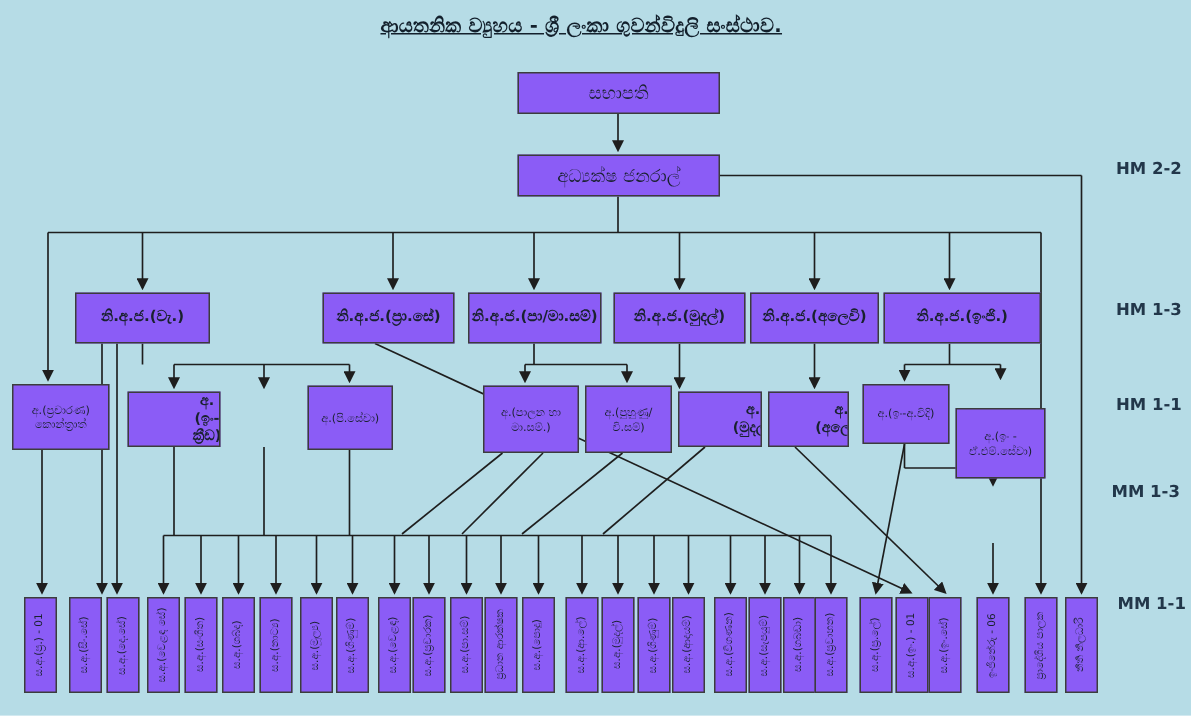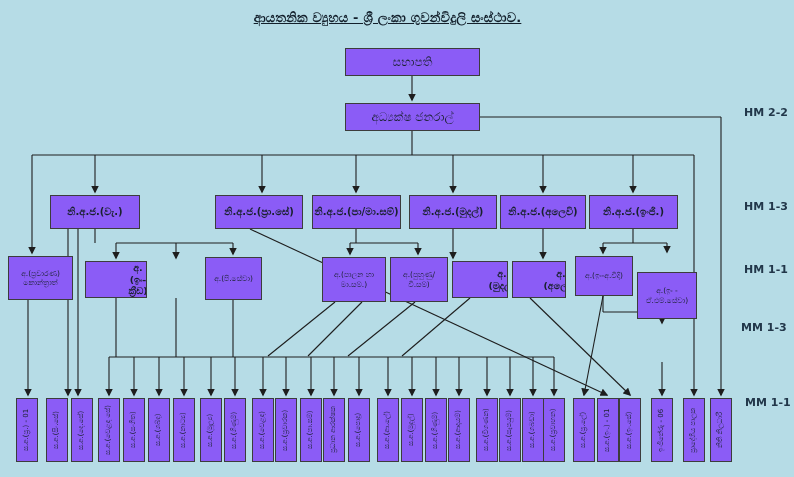--- a/index.html
+++ b/index.html
@@ -139,21 +139,21 @@
   </svg>
 
   <div class="box lvl1" style="left:345px;top:48px;width:135px;height:28px;">සභාපති</div>
   <div class="box lvl2" style="left:345px;top:103px;width:135px;height:28px;">අධ්‍යක්ෂ ජනරාල්</div>
 
   <div class="box lvl3" style="left:50px;top:195px;width:90px;height:34px;">නි.අ.ජ.(වැ.)</div>
   <div class="box lvl3" style="left:215px;top:195px;width:88px;height:34px;">නි.අ.ජ.(ප්‍රා.සේ)</div>
   <div class="box lvl3" style="left:312px;top:195px;width:89px;height:34px;">නි.අ.ජ.(පා/මා.සම්)</div>
   <div class="box lvl3" style="left:409px;top:195px;width:88px;height:34px;">නි.අ.ජ.(මුදල්)</div>
   <div class="box lvl3" style="left:500px;top:195px;width:86px;height:34px;">නි.අ.ජ.(අලෙවි)</div>
-  <div class="box lvl3" style="left:589px;top:195px;width:89px;height:34px;">නි.අ.ජ.(ඉංජි.)</div>
+  <div class="box lvl3" style="left:589px;top:195px;width:105px;height:34px;">නි.අ.ජ.(ඉංජි.)</div>
 
   <div class="box dsm" style="left:8px;top:256px;width:65px;height:44px;">අ.(ප්‍රචාරණ) කොන්ත්‍රාත්</div>
   <div class="box dbd" style="left:85px;top:261px;width:62px;height:37px;">අ.(ඉං-ක්‍රීඩ)</div>
   <div class="box dsm" style="left:205px;top:257px;width:57px;height:43px;">අ.(පි.සේවා)</div>
   <div class="box dsm" style="left:322px;top:257px;width:64px;height:45px;">අ.(පාලන හා මා.සම්.)</div>
   <div class="box dsm" style="left:390px;top:257px;width:58px;height:45px;">අ.(පුහුණු/ වි.සම්)</div>
   <div class="box dbd" style="left:452px;top:261px;width:56px;height:37px;">අ.(මුදල්)</div>
   <div class="box dbd" style="left:512px;top:261px;width:54px;height:37px;">අ.(අලෙවි)</div>
   <div class="box dsm" style="left:575px;top:256px;width:58px;height:40px;">අ.(ඉං-අ.විදි)</div>
   <div class="box dsm" style="left:637px;top:255px;width:60px;height:47px;margin-top:17px;">අ.(ඉං - ඒ.එම්.සේවා)</div>

